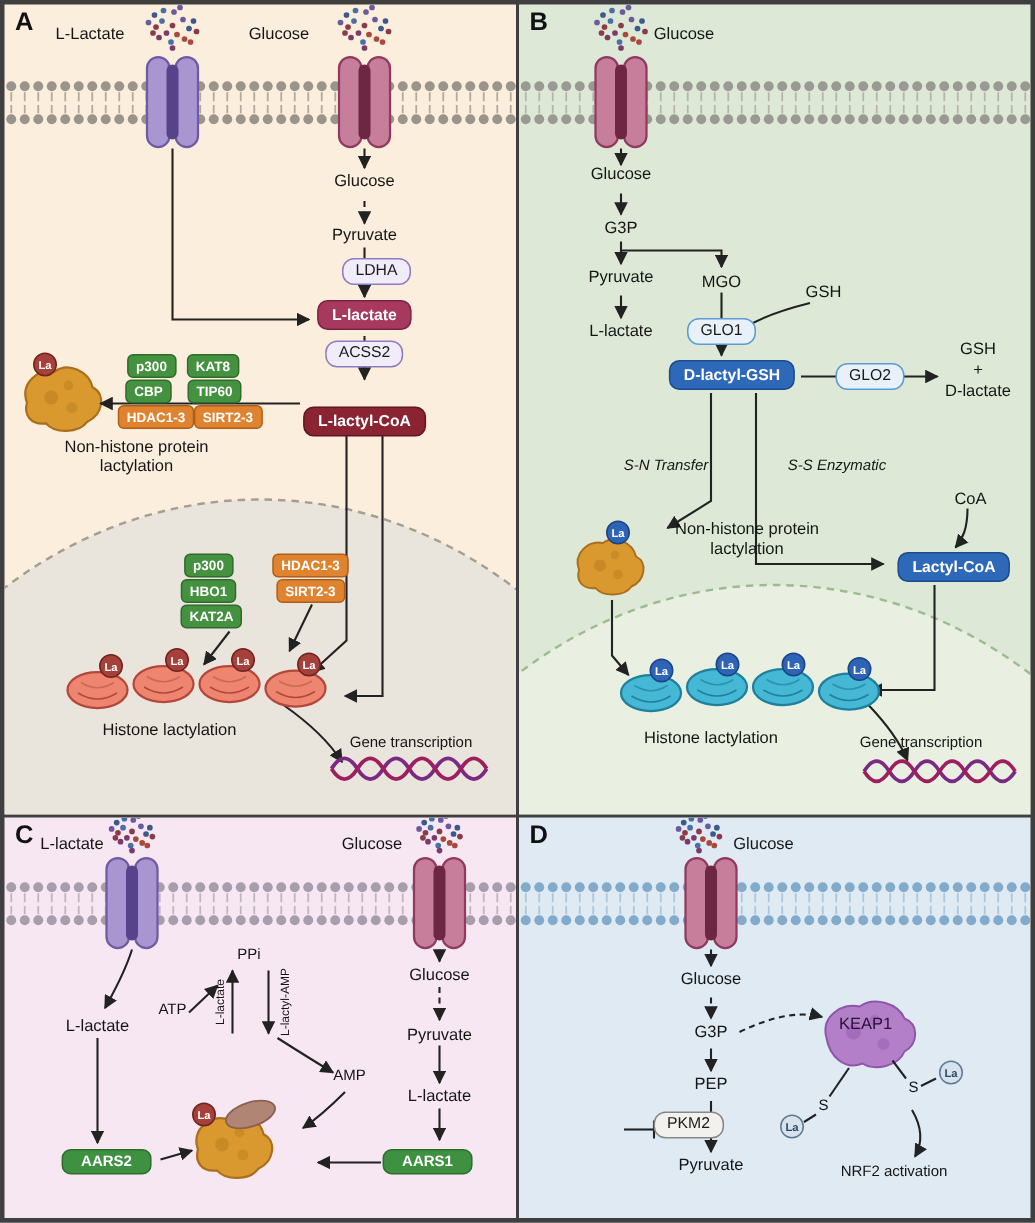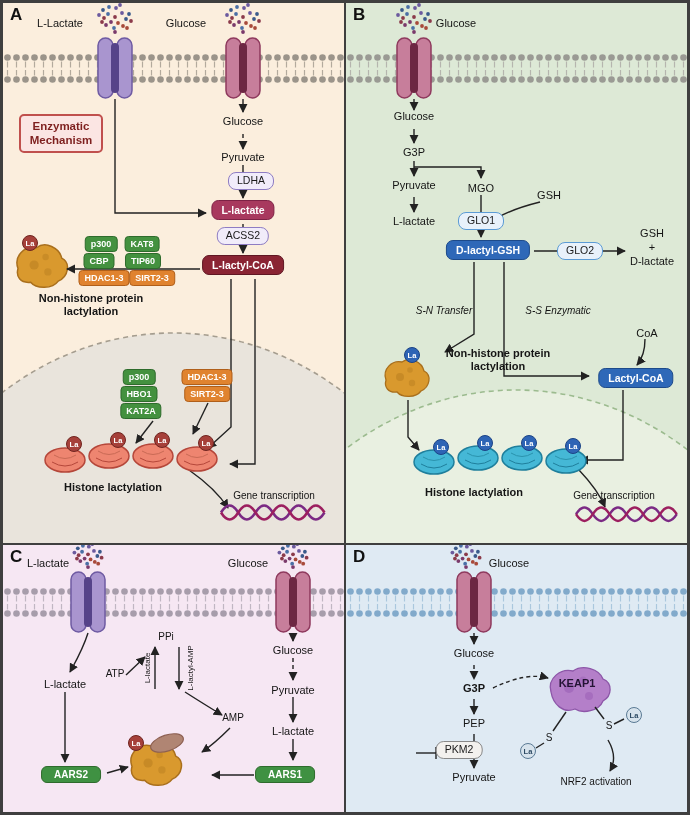--- a/index.html
+++ b/index.html
@@ -7,21 +7,21 @@
 body{font-family:"Liberation Sans",sans-serif;background:#fff;position:relative}
 #fig{position:absolute;left:0;top:0;width:690px;height:815px;background:#3f3f3f}
 .panel{position:absolute;overflow:hidden}
 #pA{left:3px;top:3px;width:341px;height:540px;background:#fbeedd}
 #pB{left:346px;top:3px;width:341px;height:540px;background:#dde9d6}
 #pC{left:3px;top:545px;width:341px;height:267px;background:#f6e7f3}
 #pD{left:346px;top:545px;width:341px;height:267px;background:#dfeaf3}
 .panel svg.lay{position:absolute;left:0;top:0}
 .pl{position:absolute;left:7px;top:2px;font-size:17px;font-weight:bold;color:#111}
 .t{position:absolute;transform:translateX(-50%);font-size:11px;color:#151515;white-space:nowrap;text-align:center;line-height:1.18}
-.t.b{font-weight:bold}
+.t.b{font-weight:normal}
 .t.i{font-style:italic}
 .t.sm{font-size:10px}
 .t.wrap{white-space:normal}
 .vt{position:absolute;transform:translate(-50%,-50%) rotate(-90deg);font-size:8px;color:#151515;white-space:nowrap}
 .ebox{position:absolute;transform:translateX(-50%);font-size:10.5px;color:#1a1a1a;background:#f1ecfa;border:1.6px solid #8e7cc3;border-radius:8px;padding:1px 8px;white-space:nowrap;line-height:1.3}
 .ebox.blu{background:#e8f1fa;border-color:#5b9bd5}
 .ebox.gray{background:#f3f1ee;border-color:#888}
 .mbox{position:absolute;transform:translateX(-50%);font-size:10.5px;font-weight:bold;color:#fff;border-radius:7px;padding:2.5px 9px;white-space:nowrap;line-height:1.25}
 .mbox.rose{background:#a8395e;border:1px solid #7d2245}
 .mbox.dred{background:#8a2433;border:1px solid #5f1622}
@@ -303,27 +303,26 @@
       </g>
       <use href="#hist-a" transform="translate(62,457)"></use>
       <use href="#hist-a" transform="translate(106,453)"></use>
       <use href="#hist-a" transform="translate(150,453)"></use>
       <use href="#hist-a" transform="translate(194,456)"></use>
       <use href="#dna" transform="translate(218,498) scale(1.15)"></use>
     </svg>
     <div class="pl">A</div>
     <div class="t" style="left:57px;top:14px">L-Lactate</div>
     <div class="t" style="left:183px;top:14px">Glucose</div>
-    <div class="mech red" style="left:16px;top:111px;width:84px">Enzymatic Mechanism</div>
     <div class="t" style="left:240px;top:112px">Glucose</div>
     <div class="t" style="left:240px;top:148px">Pyruvate</div>
     <div class="ebox" style="left:248px;top:169px">LDHA</div>
     <div class="mbox rose" style="left:240px;top:197px">L-lactate</div>
     <div class="ebox" style="left:240px;top:224px">ACSS2</div>
-    <div class="mbox dred" style="left:240px;top:252px">L-lactyl-CoA</div>
+    <div class="mbox dred" style="left:240px;top:268px">L-lactyl-CoA</div>
     <div class="tag g" style="left:98px;top:233px">p300</div>
     <div class="tag g" style="left:139px;top:233px">KAT8</div>
     <div class="tag g" style="left:96px;top:250px">CBP</div>
     <div class="tag g" style="left:140px;top:250px">TIP60</div>
     <div class="tag o" style="left:101px;top:267px">HDAC1-3</div>
     <div class="tag o" style="left:149px;top:267px">SIRT2-3</div>
     <div class="la red" style="left:27px;top:240px">La</div>
     <div class="t b wrap" style="left:88px;top:289px;width:112px">Non-histone protein lactylation</div>
     <div class="tag g" style="left:136px;top:366px">p300</div>
     <div class="tag g" style="left:136px;top:383px">HBO1</div>

